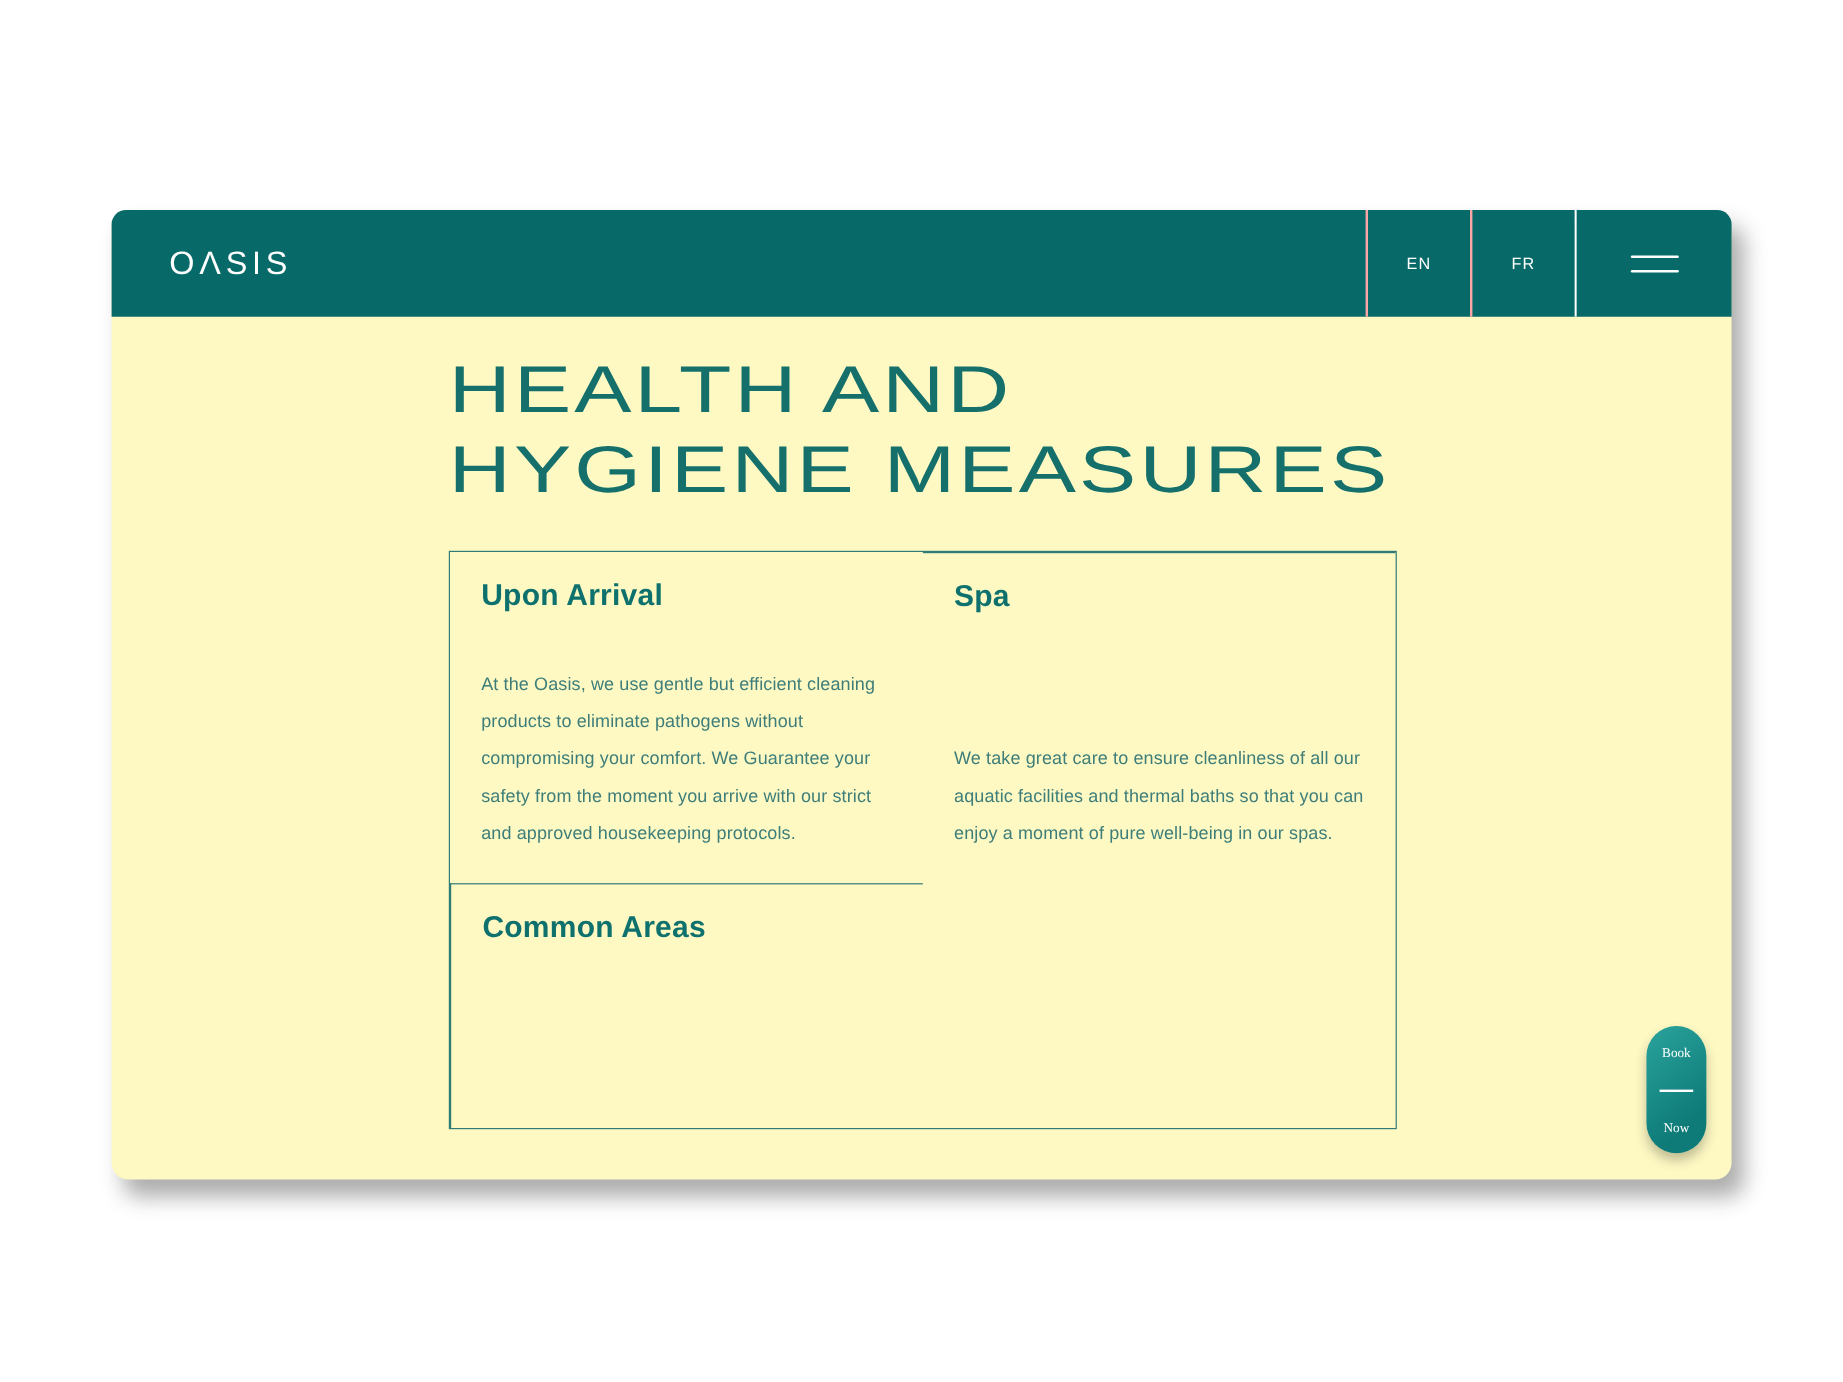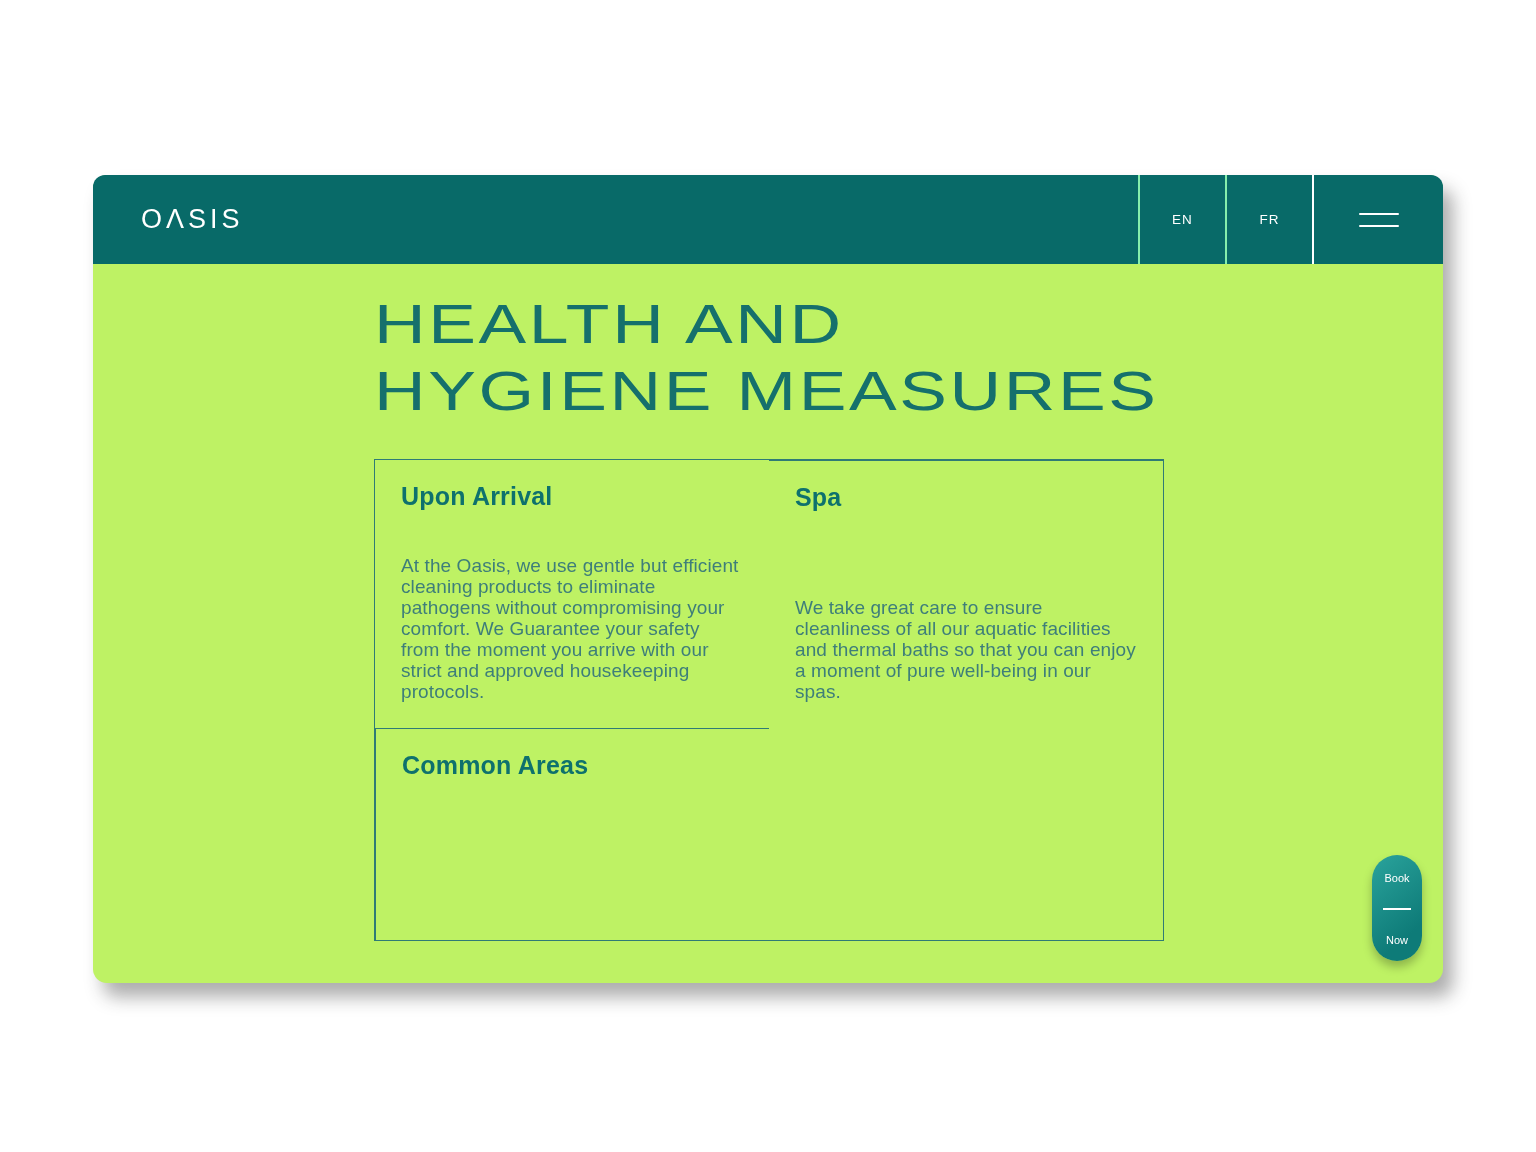--- a/index.html
+++ b/index.html
@@ -5,21 +5,21 @@
   * { margin:0; padding:0; box-sizing:border-box; }
   html,body {
     width:1536px; height:1152px;
     background:#ffffff;
     font-family:"Liberation Sans", sans-serif;
     overflow:hidden; position:relative;
   }
   .page-card {
     position:absolute; left:93px; top:175px;
     width:1350px; height:808px;
-    background:#bef264;
+    background:#fef9c3;
     border-radius:14px;
     box-shadow:10px 14px 18px rgba(40,40,40,0.38);
   }
   
   .site-header {
     position:absolute; left:0; top:0; right:0;
     height:89px;
     background:#086a68;
     border-radius:12px 12px 0 0;
     display:flex; align-items:stretch;
@@ -29,21 +29,21 @@
     padding-left:48px;
     color:#ffffff;
     font-size:27px;
     letter-spacing:4px;
     font-weight:500;
     cursor:pointer;
   }
   .header-spacer { flex:1; }
   .lang-cell {
     width:87px;
-    border-left:2px solid #86efac;
+    border-left:2px solid #fca5a5;
     display:flex; align-items:center; justify-content:center;
     color:#ffffff;
     font-size:13.5px;
     letter-spacing:1px;
     cursor:pointer;
   }
   .menu-cell {
     width:131px;
     border-left:2px solid #ffffff;
     display:flex; align-items:center; justify-content:center;
@@ -84,36 +84,37 @@
   .info-card.col-right { border-left:1.5px solid #2f7b76; }
   .info-card.row-bottom { border-top:1.5px solid #2f7b76; }
   .card-heading {
     color:#0e716d;
     font-size:25px;
     font-weight:bold;
     letter-spacing:0.2px;
   }
   .card-body {
     color:#3e7e7a;
-    font-size:19px;
-    line-height:21px;
+    font-size:15px;
+    line-height:31px;
     letter-spacing:0.1px;
   }
   
   .book-now-button {
     position:absolute; left:1279px; top:680px;
     width:50px; height:106px;
     border-radius:26px;
     background:linear-gradient(140deg,#2aa39c 0%, #0e7b78 75%);
     box-shadow:0 6px 10px rgba(0,0,0,0.25);
     display:flex; flex-direction:column; align-items:center; justify-content:space-between;
     padding:17px 0 15px 0;
     color:#ffffff;
     font-size:11px;
     cursor:pointer;
+    font-family:Liberation Serif, serif;
   }
   .book-now-divider {
     width:28px; height:2px; background:#ffffff;
   }
 </style>
 </head>
 <body>
 
 <div class="page-card">
 

